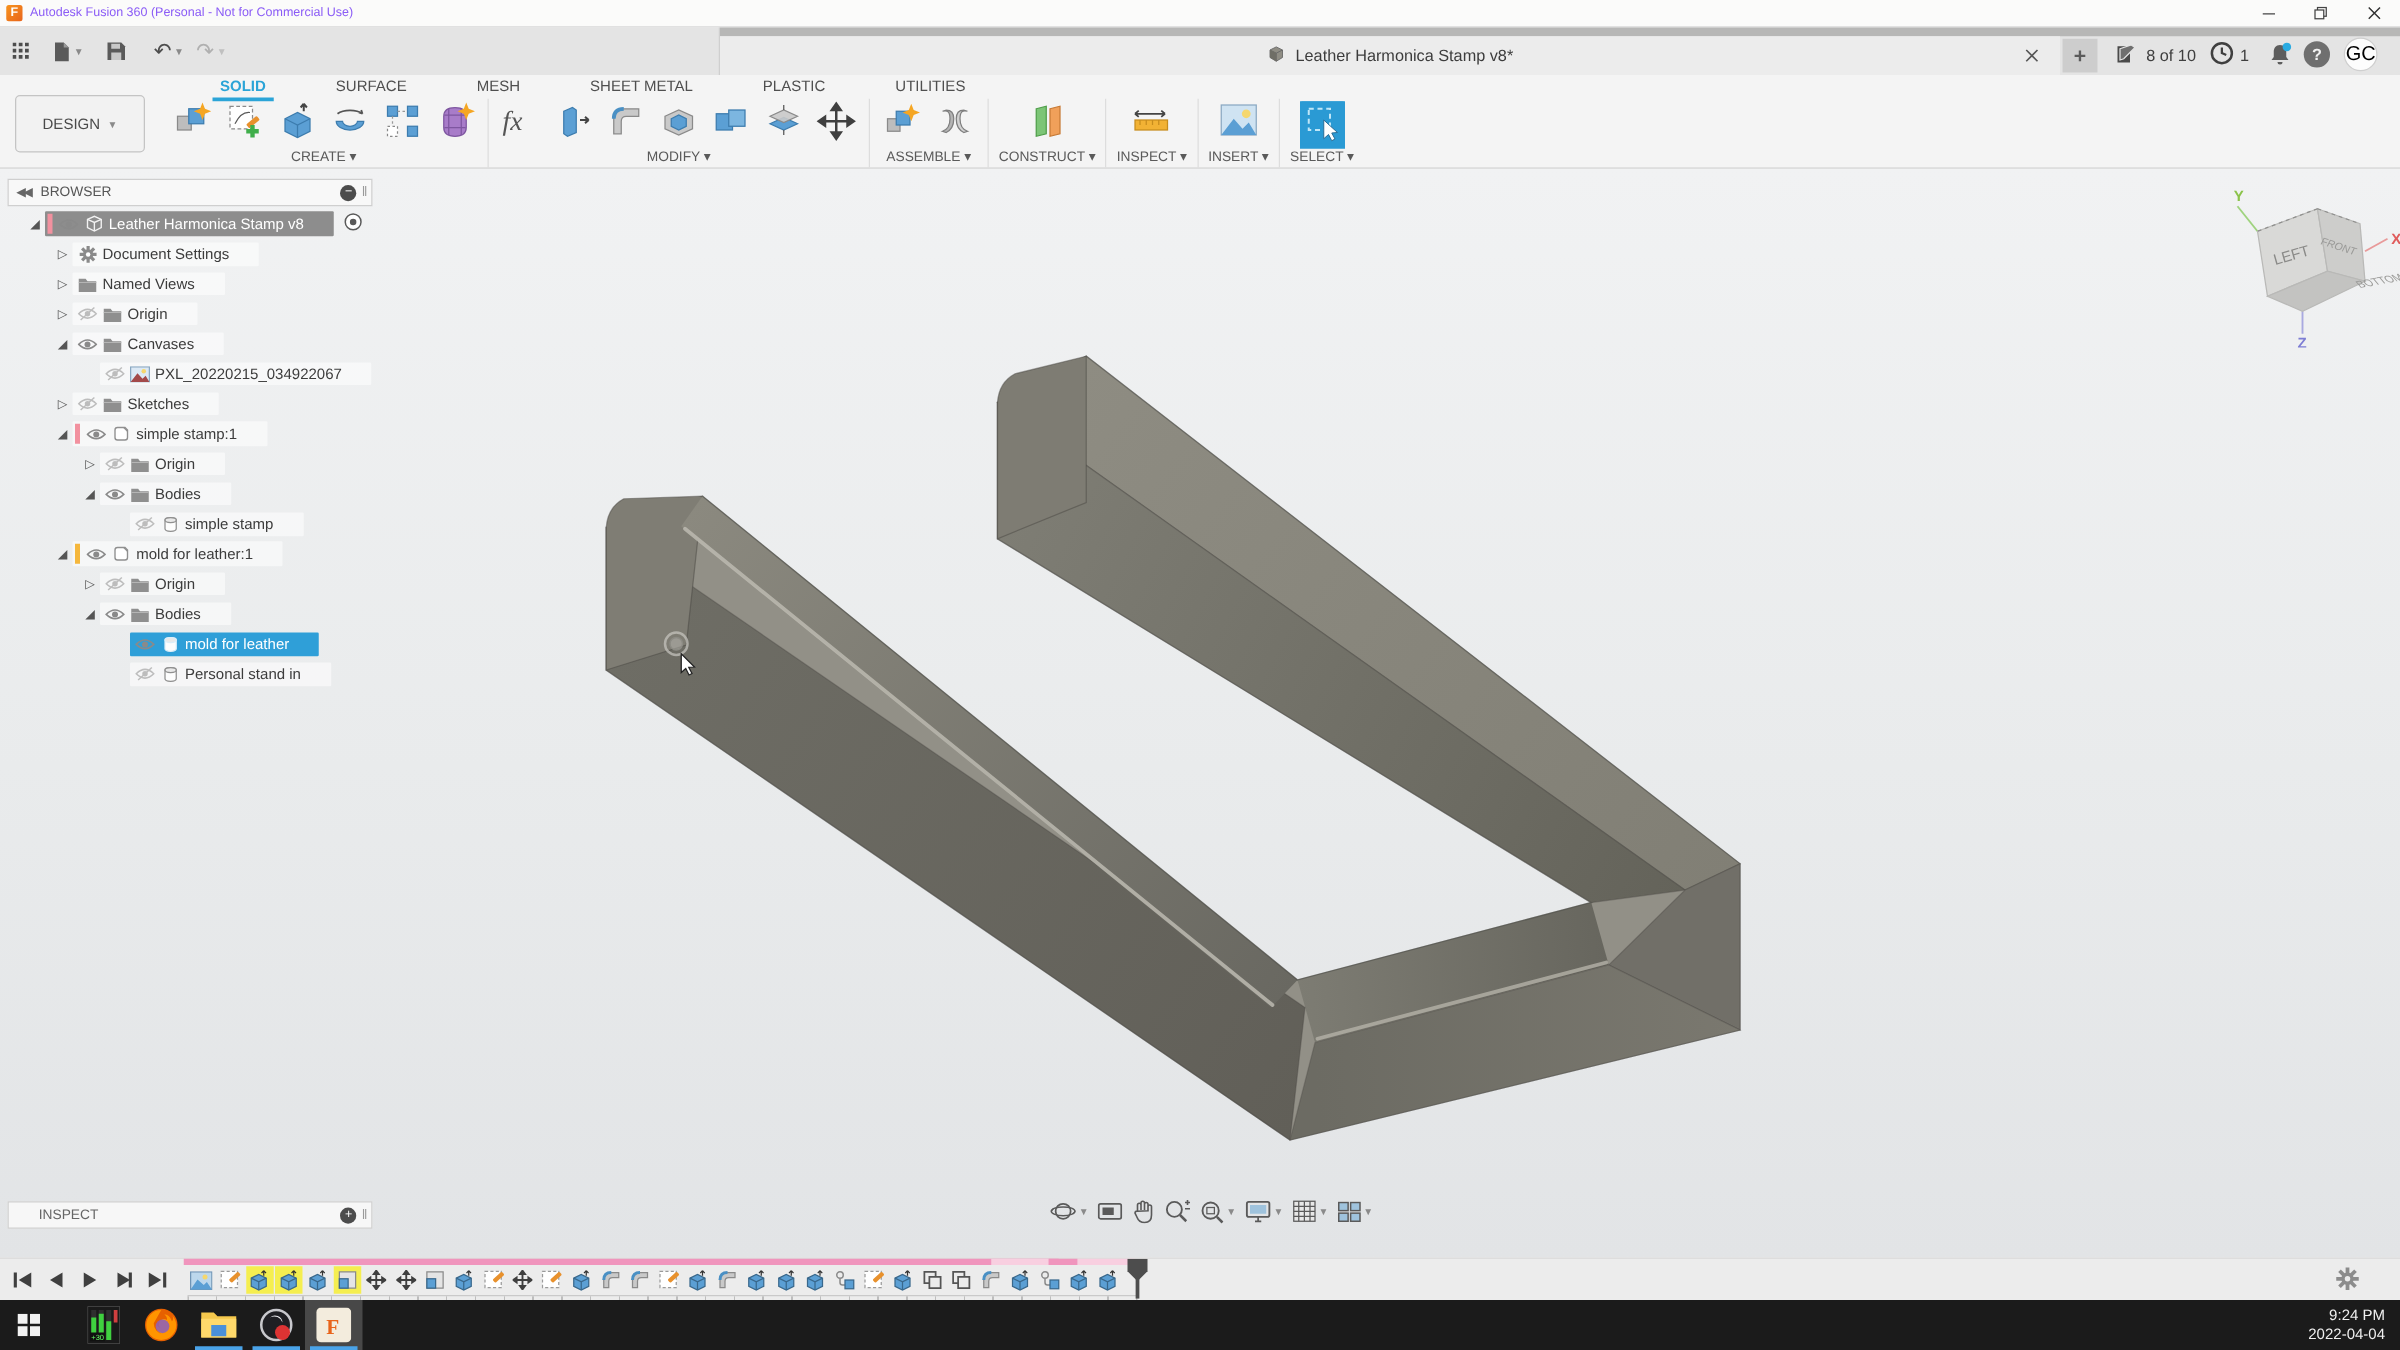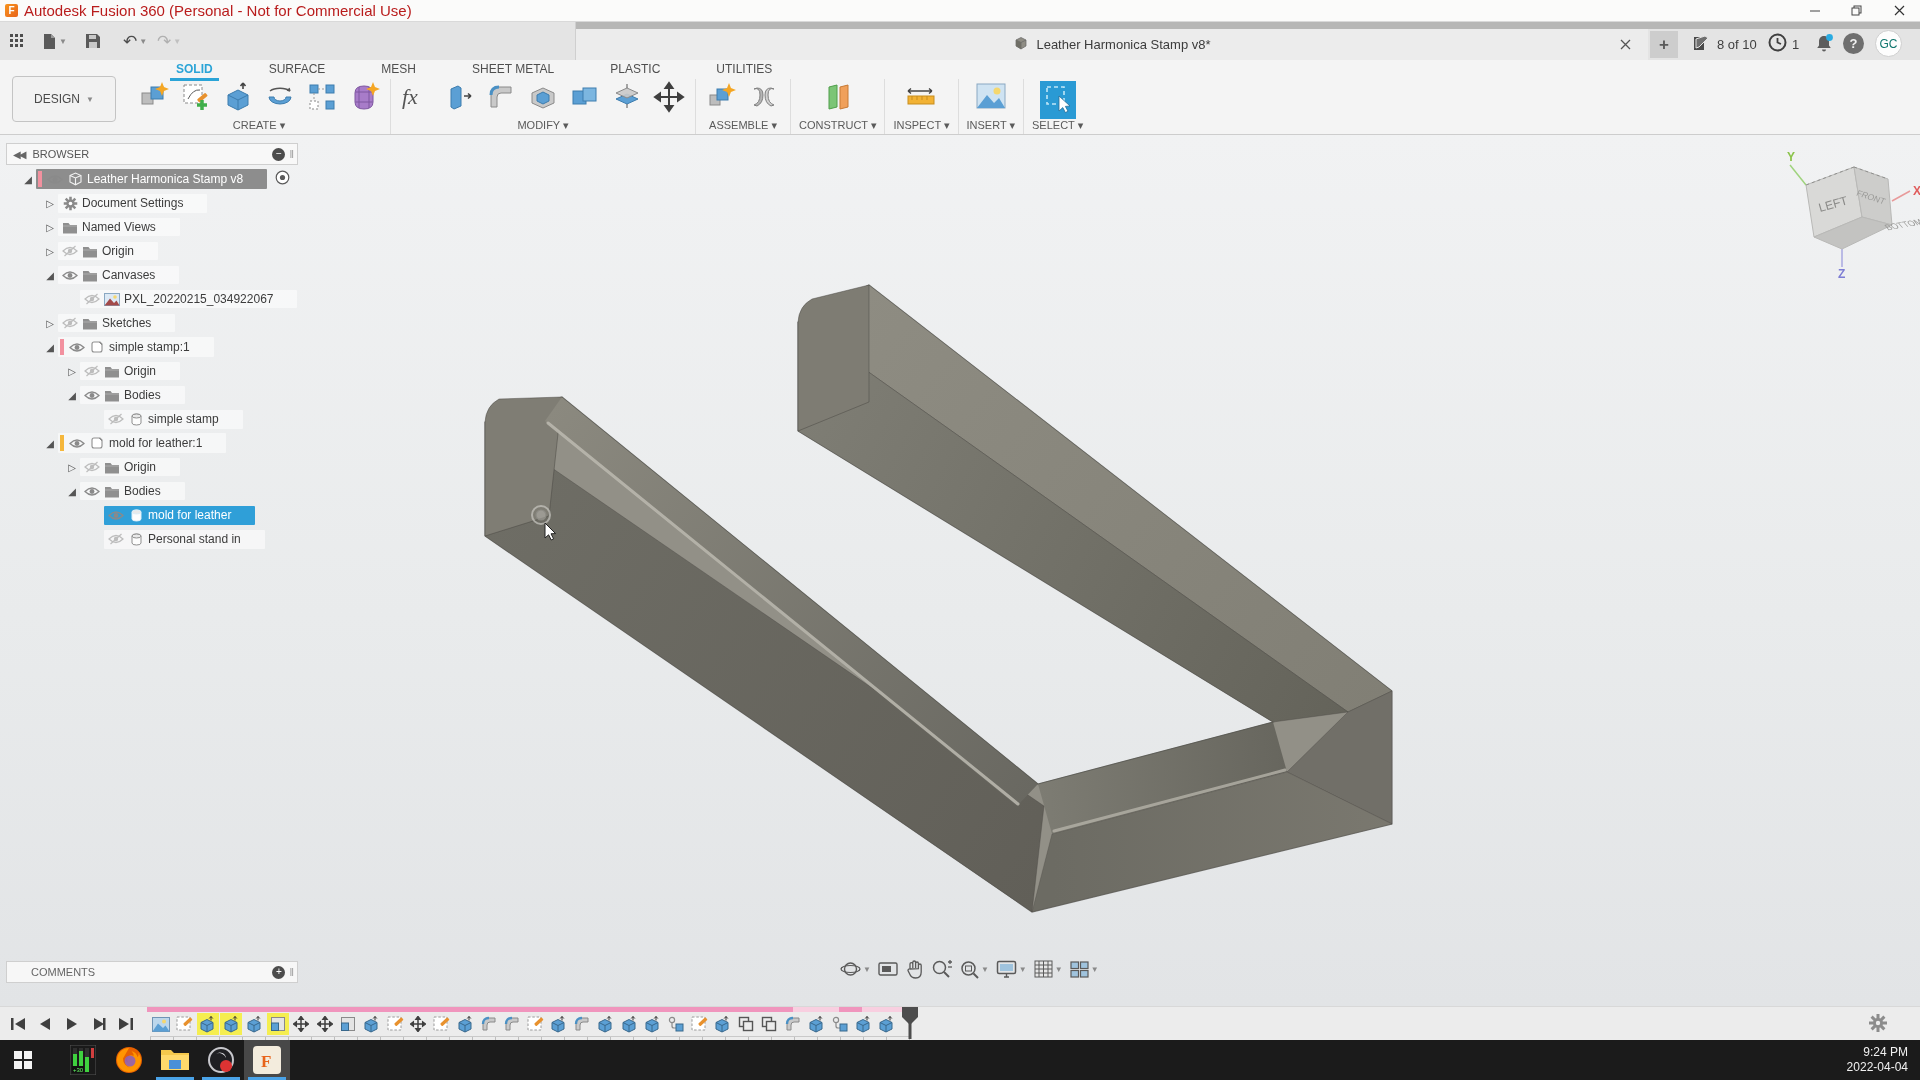--- a/index.html
+++ b/index.html
@@ -5,21 +5,21 @@
   * { margin:0; padding:0; box-sizing:border-box; }
   html,body { width:1920px; height:1080px; overflow:hidden;
     font-family:"Liberation Sans","DejaVu Sans",sans-serif; -webkit-font-smoothing:antialiased; }
   .abs { position:absolute; }
 
   
   #titlebar { position:absolute; left:0; top:0; width:1920px; height:22px; background:#fbfbfa;
     display:flex; align-items:center; border-bottom:1px solid #d9d9d9; }
   #fusion-logo { width:13px; height:13px; margin:0 6px 0 5px; background:linear-gradient(135deg,#f7941e,#e8641b);
     border-radius:2px; color:#fff; font-size:10px; font-weight:bold; display:flex; align-items:center; justify-content:center; }
-  #window-title { font-size:15px; color:#b91c1c; }
+  #window-title { font-size:10px; color:#8b5cf6; }
   #win-controls { margin-left:auto; display:flex; height:100%; }
   .win-btn { width:42px; height:100%; display:flex; align-items:center; justify-content:center; color:#444; font-size:12px; }
 
   
   #appbar { position:absolute; left:0; top:22px; width:1920px; height:38px; background:#e4e4e4; }
   #appbar .darkstrip { position:absolute; left:576px; top:0; width:1344px; height:7px; background:#b7b7b6; }
   #qat { position:absolute; left:0; top:0; width:576px; height:38px; display:flex; align-items:center; gap:10px;
     padding-left:10px; background:#e4e4e4; border-right:1px solid #cfcfcf; color:#4d4d4d; }
   .qat-item { display:flex; align-items:center; gap:2px; }
   .caret { font-size:8px; color:#8a8a8a; }
@@ -32,21 +32,21 @@
     align-items:center; justify-content:center; color:#5a5a5a; font-size:17px; font-weight:bold; }
   #job-status { position:absolute; left:1692px; top:10px; height:24px; display:flex; align-items:center; gap:5px;
     color:#3f3f3f; font-size:13px; }
   #ext-status { position:absolute; left:1768px; top:10px; height:24px; display:flex; align-items:center; gap:5px;
     color:#3f3f3f; font-size:13px; }
   #notif-bell { position:absolute; left:1812px; top:10px; width:26px; height:24px; }
   #help-btn { position:absolute; left:1843px; top:11px; width:21px; height:21px; border-radius:50%;
     background:#6f6f6f; color:#f2f2f2; display:flex; align-items:center; justify-content:center;
     font-size:13px; font-weight:bold; }
   #avatar { position:absolute; left:1875px; top:8px; width:27px; height:27px; border-radius:50%; background:#fdfdfd;
-    border:1px solid #cfcfcf; color:#0f766e; font-size:12px; display:flex; align-items:center; justify-content:center; }
+    border:1px solid #cfcfcf; color:#000000; font-size:16px; display:flex; align-items:center; justify-content:center; }
 
   
   #ribbon { position:absolute; left:0; top:60px; width:1920px; height:75px; background:#f4f4f4;
     border-bottom:1px solid #cdcdcd; }
   #design-btn { position:absolute; left:12px; top:16px; width:104px; height:46px; border:1px solid #c4c4c4;
     border-radius:4px; background:#f2f2f2; display:flex; align-items:center; justify-content:center; gap:6px;
     font-size:12px; color:#4a4a4a; }
   #ribbon-tabs { position:absolute; left:150px; top:0; height:19px; display:flex; gap:4px; }
   .rtab { padding:2px 26px 0; font-size:12px; color:#4f4f4f; position:relative; }
   .rtab.active { color:#2ba4d7; font-weight:bold; }
@@ -794,21 +794,21 @@
               <path d="M3,4 a4.5,2 0 0 1 9,0 v7 a4.5,2 0 0 1 -9,0 Z" fill="#fdfdfd" stroke="#8f8f8f"></path>
               <ellipse cx="7.5" cy="4" rx="4.5" ry="2" fill="#e9e9e9" stroke="#8f8f8f"></ellipse>
             </svg>
           </span>
           <span>Personal stand in</span>
         </span>
       </div>
     </div>
 
   <div id="comments-bar">
-    <span>COMMENTS</span>
+    <span>INSPECT</span>
     <span class="panel-right">
       <span class="circle-btn">+</span>
       <span class="grip">‖</span>
     </span>
   </div>
 
   <div id="navbar">
       <div class="nav-item">
         <svg width="21" height="20">
           <circle cx="10.5" cy="10" r="6" fill="none" stroke="#5a5a5a" stroke-width="1.4"></circle>

